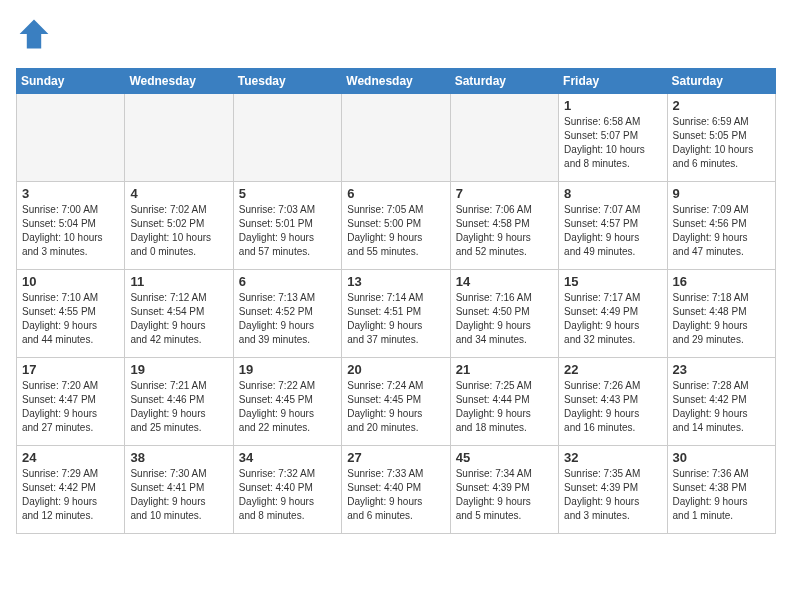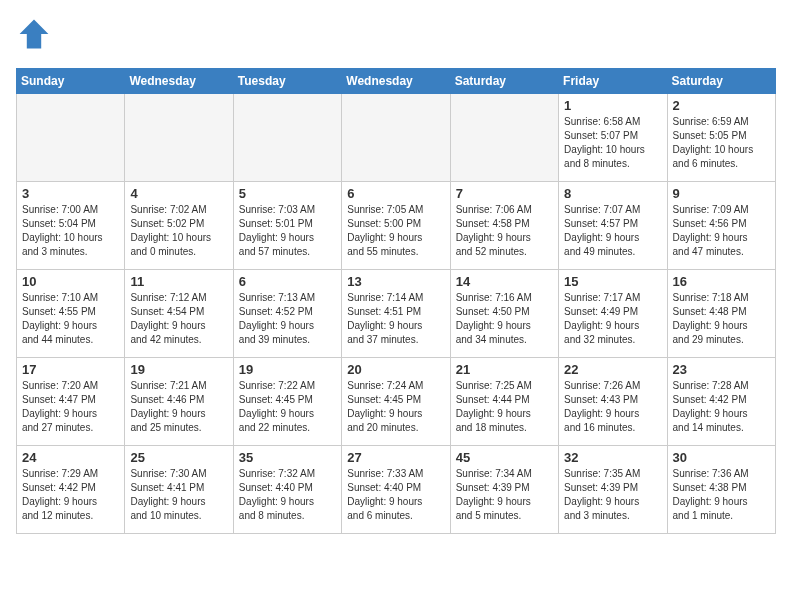--- a/index.html
+++ b/index.html
@@ -230,25 +230,25 @@
           <span class="day-number">23</span>
           <div class="day-info">Sunrise: 7:28 AM<br>Sunset: 4:42 PM<br>Daylight: 9 hours<br>and 14 minutes.</div>
         </td>
       </tr>
       <tr>
         <td class="has-data">
           <span class="day-number">24</span>
           <div class="day-info">Sunrise: 7:29 AM<br>Sunset: 4:42 PM<br>Daylight: 9 hours<br>and 12 minutes.</div>
         </td>
         <td class="has-data">
-          <span class="day-number">25</span>
+          <span class="day-number">38</span>
           <div class="day-info">Sunrise: 7:30 AM<br>Sunset: 4:41 PM<br>Daylight: 9 hours<br>and 10 minutes.</div>
         </td>
         <td class="has-data">
-          <span class="day-number">35</span>
+          <span class="day-number">34</span>
           <div class="day-info">Sunrise: 7:32 AM<br>Sunset: 4:40 PM<br>Daylight: 9 hours<br>and 8 minutes.</div>
         </td>
         <td class="has-data">
           <span class="day-number">27</span>
           <div class="day-info">Sunrise: 7:33 AM<br>Sunset: 4:40 PM<br>Daylight: 9 hours<br>and 6 minutes.</div>
         </td>
         <td class="has-data">
           <span class="day-number">45</span>
           <div class="day-info">Sunrise: 7:34 AM<br>Sunset: 4:39 PM<br>Daylight: 9 hours<br>and 5 minutes.</div>
         </td>

